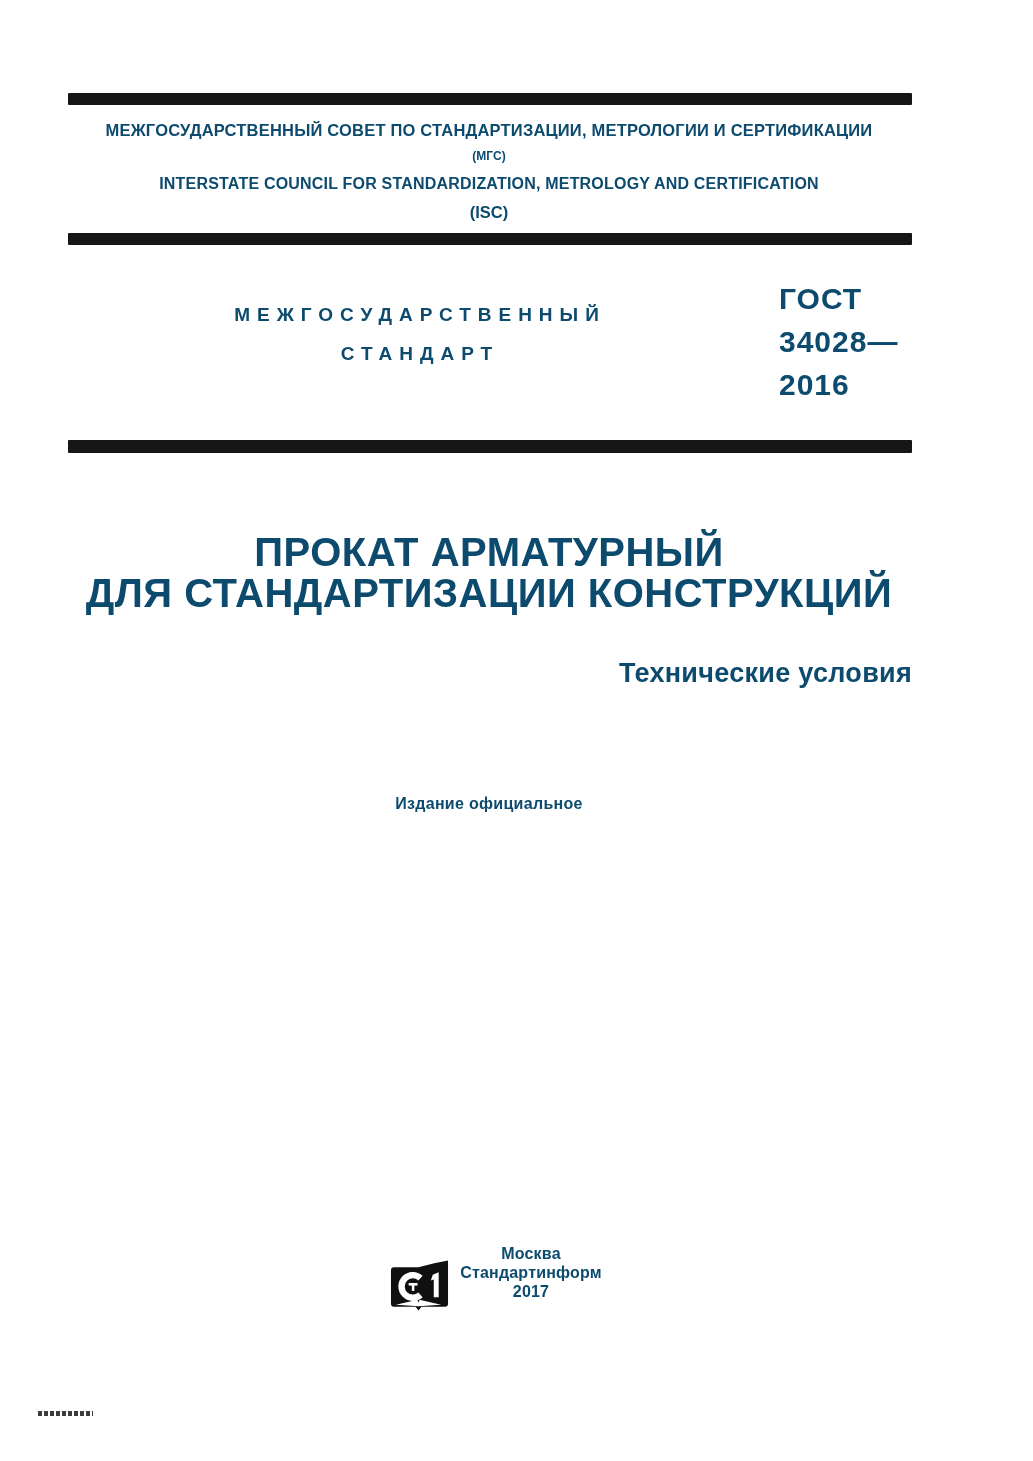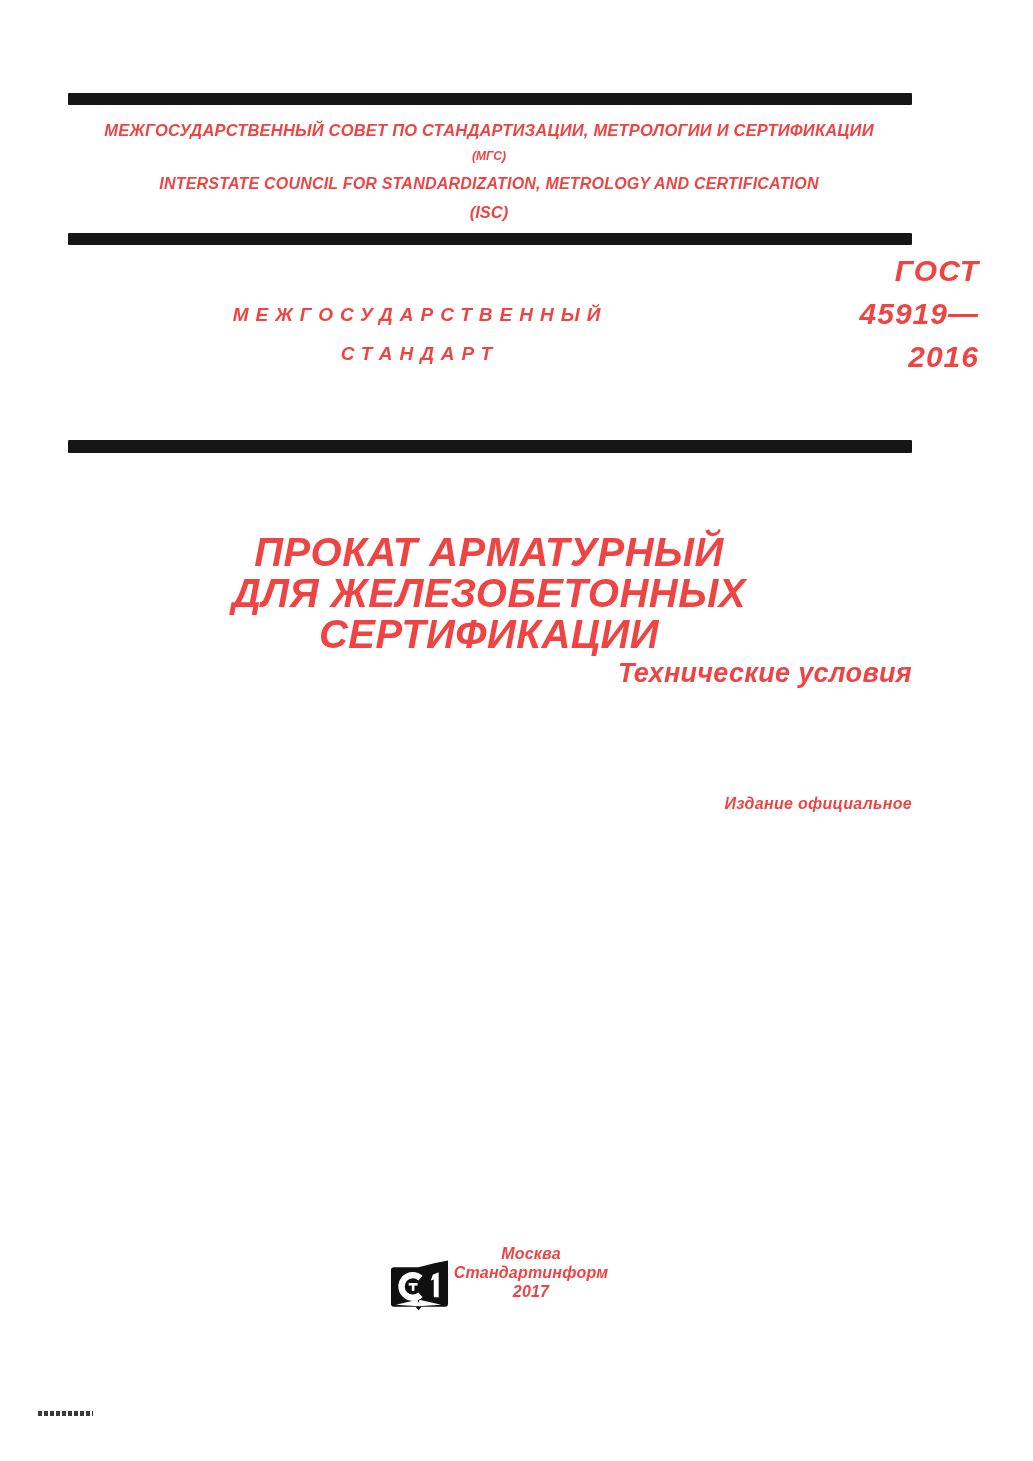--- a/index.html
+++ b/index.html
@@ -1,23 +1,22 @@
 <!DOCTYPE html>
 <html><head>
 <meta charset="utf-8">
 <style>
   html,body{margin:0;padding:0;background:#ffffff;}
   .page{
     position:relative;
     width:1033px;height:1461px;
     background:#ffffff;
-    color:#ef4444;
+    color:#0c4a6e;
     font-family:"Liberation Sans","DejaVu Sans",sans-serif;
     overflow:hidden;
-    font-style:italic;
   }
   .bar{
     position:absolute;left:68px;width:844px;height:12px;
     background:#161616;border-radius:1px;
   }
   .bar-top{top:93px;}
   .bar-mid{top:233px;}
   .bar-low{top:440px;height:13px;}
   .org-block{
     position:absolute;left:66px;top:117px;width:846px;
@@ -26,37 +25,37 @@
   .org-ru{font-size:16.5px;line-height:26px;letter-spacing:0.2px;}
   .org-ru-abbr{font-size:12px;line-height:26px;}
   .org-en{font-size:16px;line-height:30px;letter-spacing:0.2px;}
   .org-en-abbr{font-size:16.5px;line-height:26px;}
   .kind-block{
     position:absolute;left:84px;top:295px;width:672px;
     text-align:center;font-weight:bold;font-size:19px;
     letter-spacing:7px;line-height:39px;white-space:nowrap;
   }
   .code-block{
-    position:absolute;left:779px;top:249px;width:160px;
+    position:absolute;left:779px;top:277px;width:160px;
     font-weight:bold;font-size:30px;line-height:43px;
-    letter-spacing:1px;text-align:right;margin-left:40px;
+    letter-spacing:1px;text-align:left;
   }
   .doc-title{
     position:absolute;left:66px;top:532px;width:846px;
     text-align:center;font-weight:bold;font-size:40px;
     line-height:41px;letter-spacing:0.5px;
   }
   .doc-subtitle{
     position:absolute;left:66px;top:658px;width:846px;
     text-align:right;font-weight:bold;font-size:27px;
     letter-spacing:0.3px;
   }
   .edition-note{
     position:absolute;left:66px;top:795px;width:846px;
-    text-align:right;font-weight:bold;font-size:16px;
+    text-align:center;font-weight:bold;font-size:16px;
     letter-spacing:0.3px;
   }
   .imprint-logo{
     position:absolute;left:389px;top:1259px;width:61px;height:52px;
   }
   .imprint-text{
     position:absolute;left:450px;top:1244px;width:162px;
     text-align:center;font-weight:bold;font-size:16px;line-height:19px;
     letter-spacing:0.2px;
   }
@@ -82,29 +81,29 @@
 
   <div class="bar bar-mid"></div>
 
   <div class="kind-block">
     <div>МЕЖГОСУДАРСТВЕННЫЙ</div>
     <div>СТАНДАРТ</div>
   </div>
 
   <div class="code-block">
     <div>ГОСТ</div>
-    <div>45919—</div>
+    <div>34028—</div>
     <div>2016</div>
   </div>
 
   <div class="bar bar-low"></div>
 
   <div class="doc-title">
     <div>ПРОКАТ АРМАТУРНЫЙ</div>
-    <div>ДЛЯ ЖЕЛЕЗОБЕТОННЫХ СЕРТИФИКАЦИИ</div>
+    <div>ДЛЯ СТАНДАРТИЗАЦИИ КОНСТРУКЦИЙ</div>
   </div>
 
   <div class="doc-subtitle">Технические условия</div>
 
   <div class="edition-note">Издание официальное</div>
 
   <svg class="imprint-logo" viewBox="0 0 62 52" xmlns="http://www.w3.org/2000/svg" aria-hidden="true">
     <path d="M5 8 L30 8 L46 4 L60 1 L60 45 Q60 48 57 48 L33 48 L30 52 L27 48 L5 48 Q2 48 2 45 L2 11 Q2 8 5 8 Z" fill="#101010"></path>
     <path d="M7 46 L29 41 L30 44 L31 41 L53 46 L30 47.5 Z" fill="#ffffff"></path>
     <path d="M32 19 A11.5 11.5 0 1 0 32 36" fill="none" stroke="#ffffff" stroke-width="6.5"></path>

